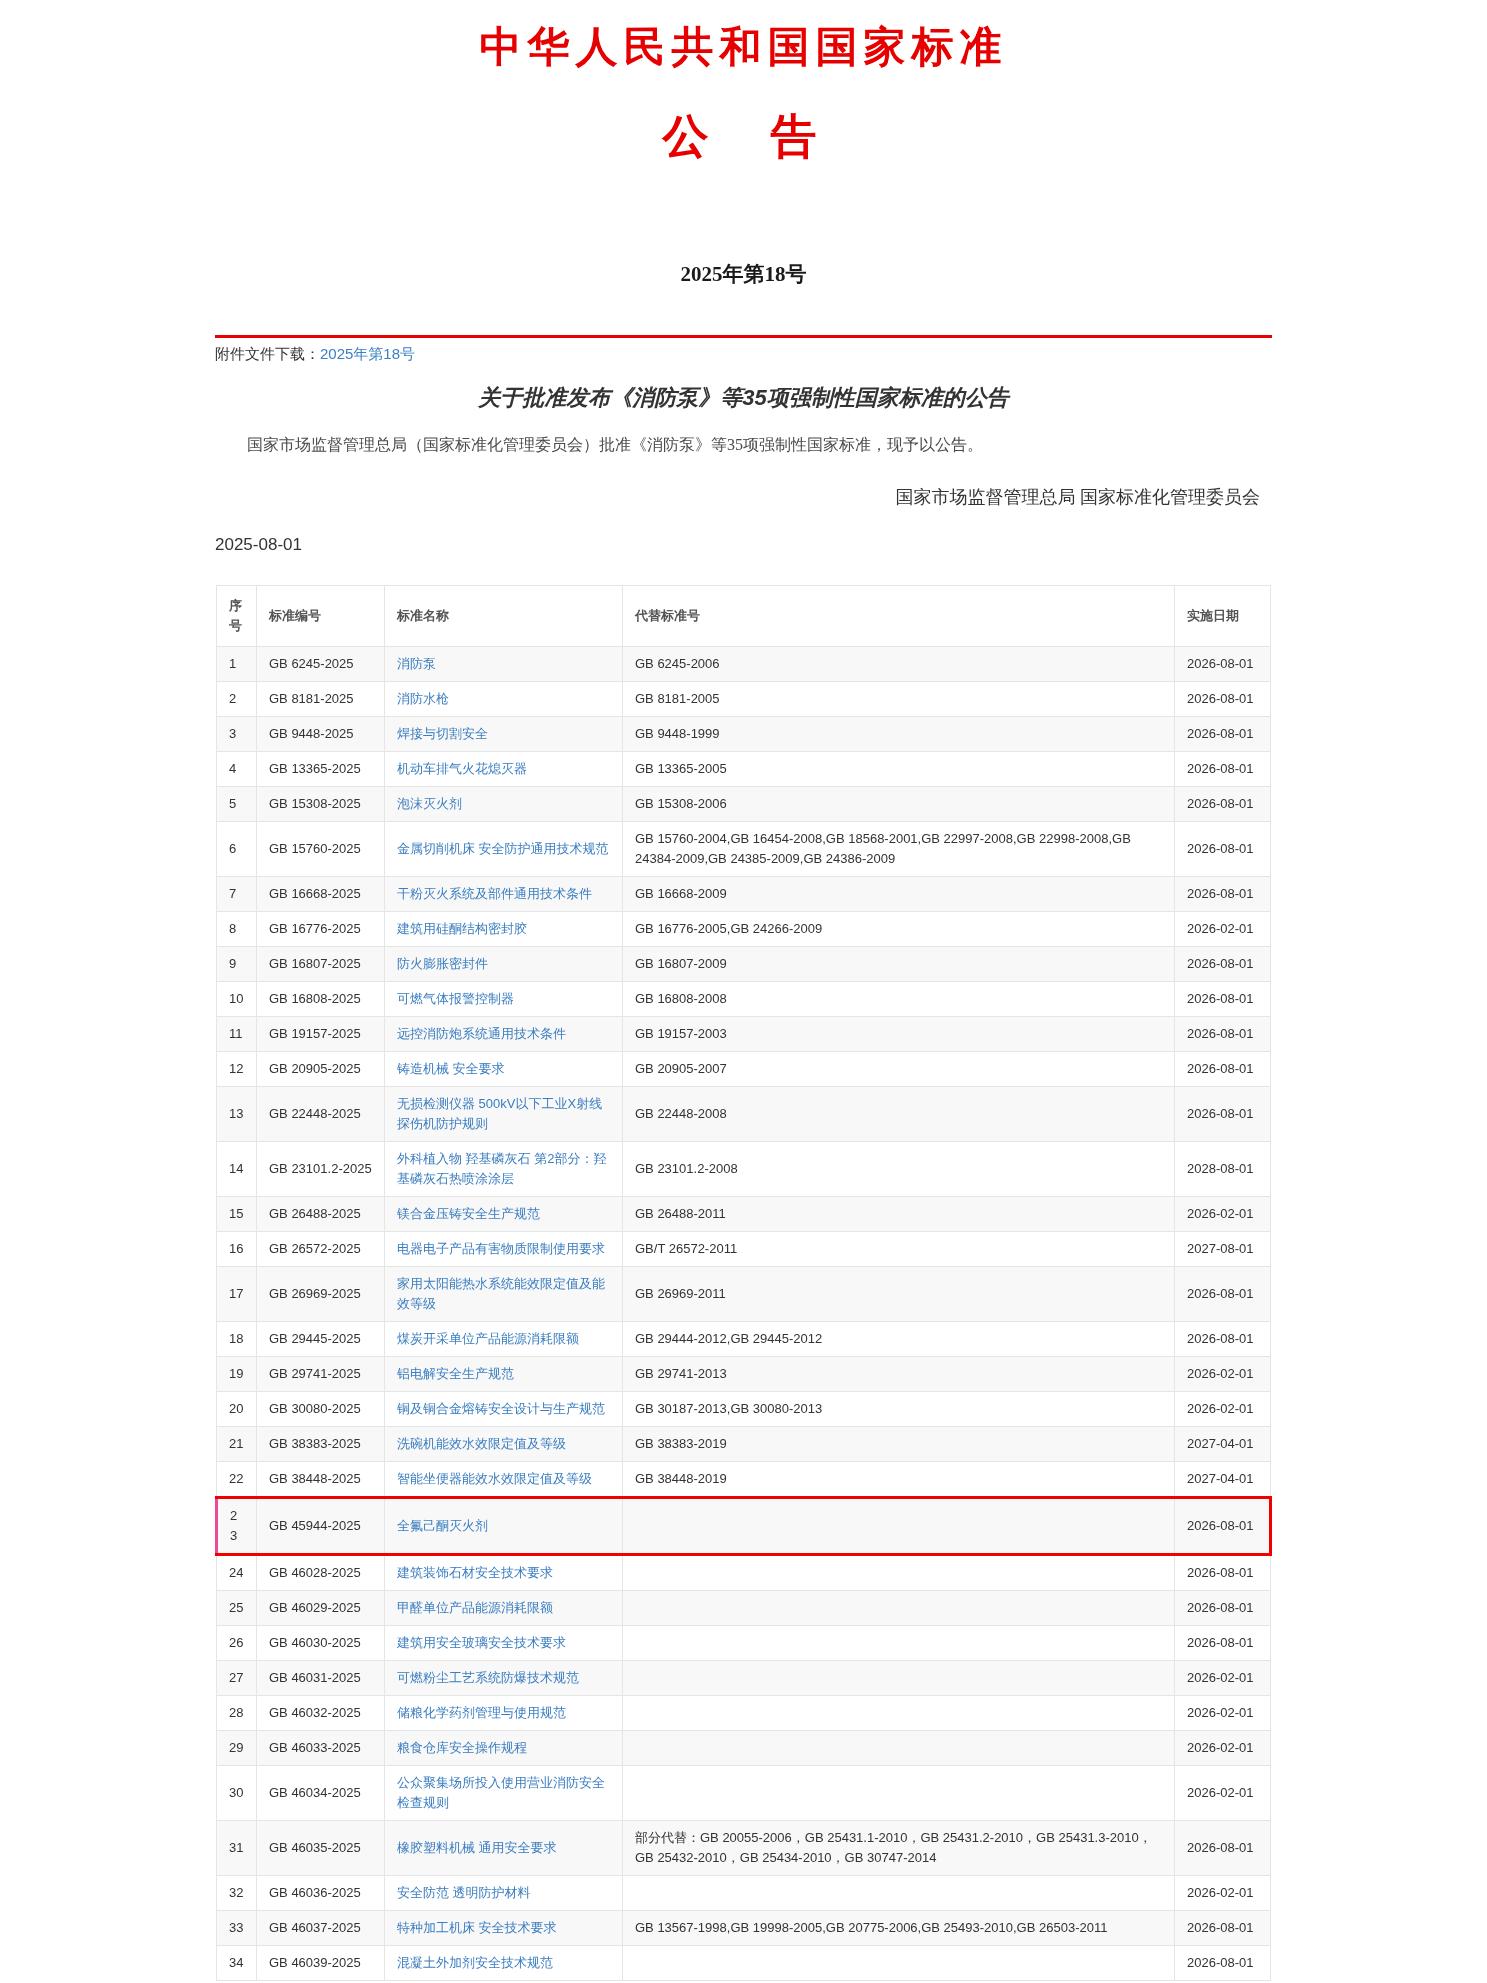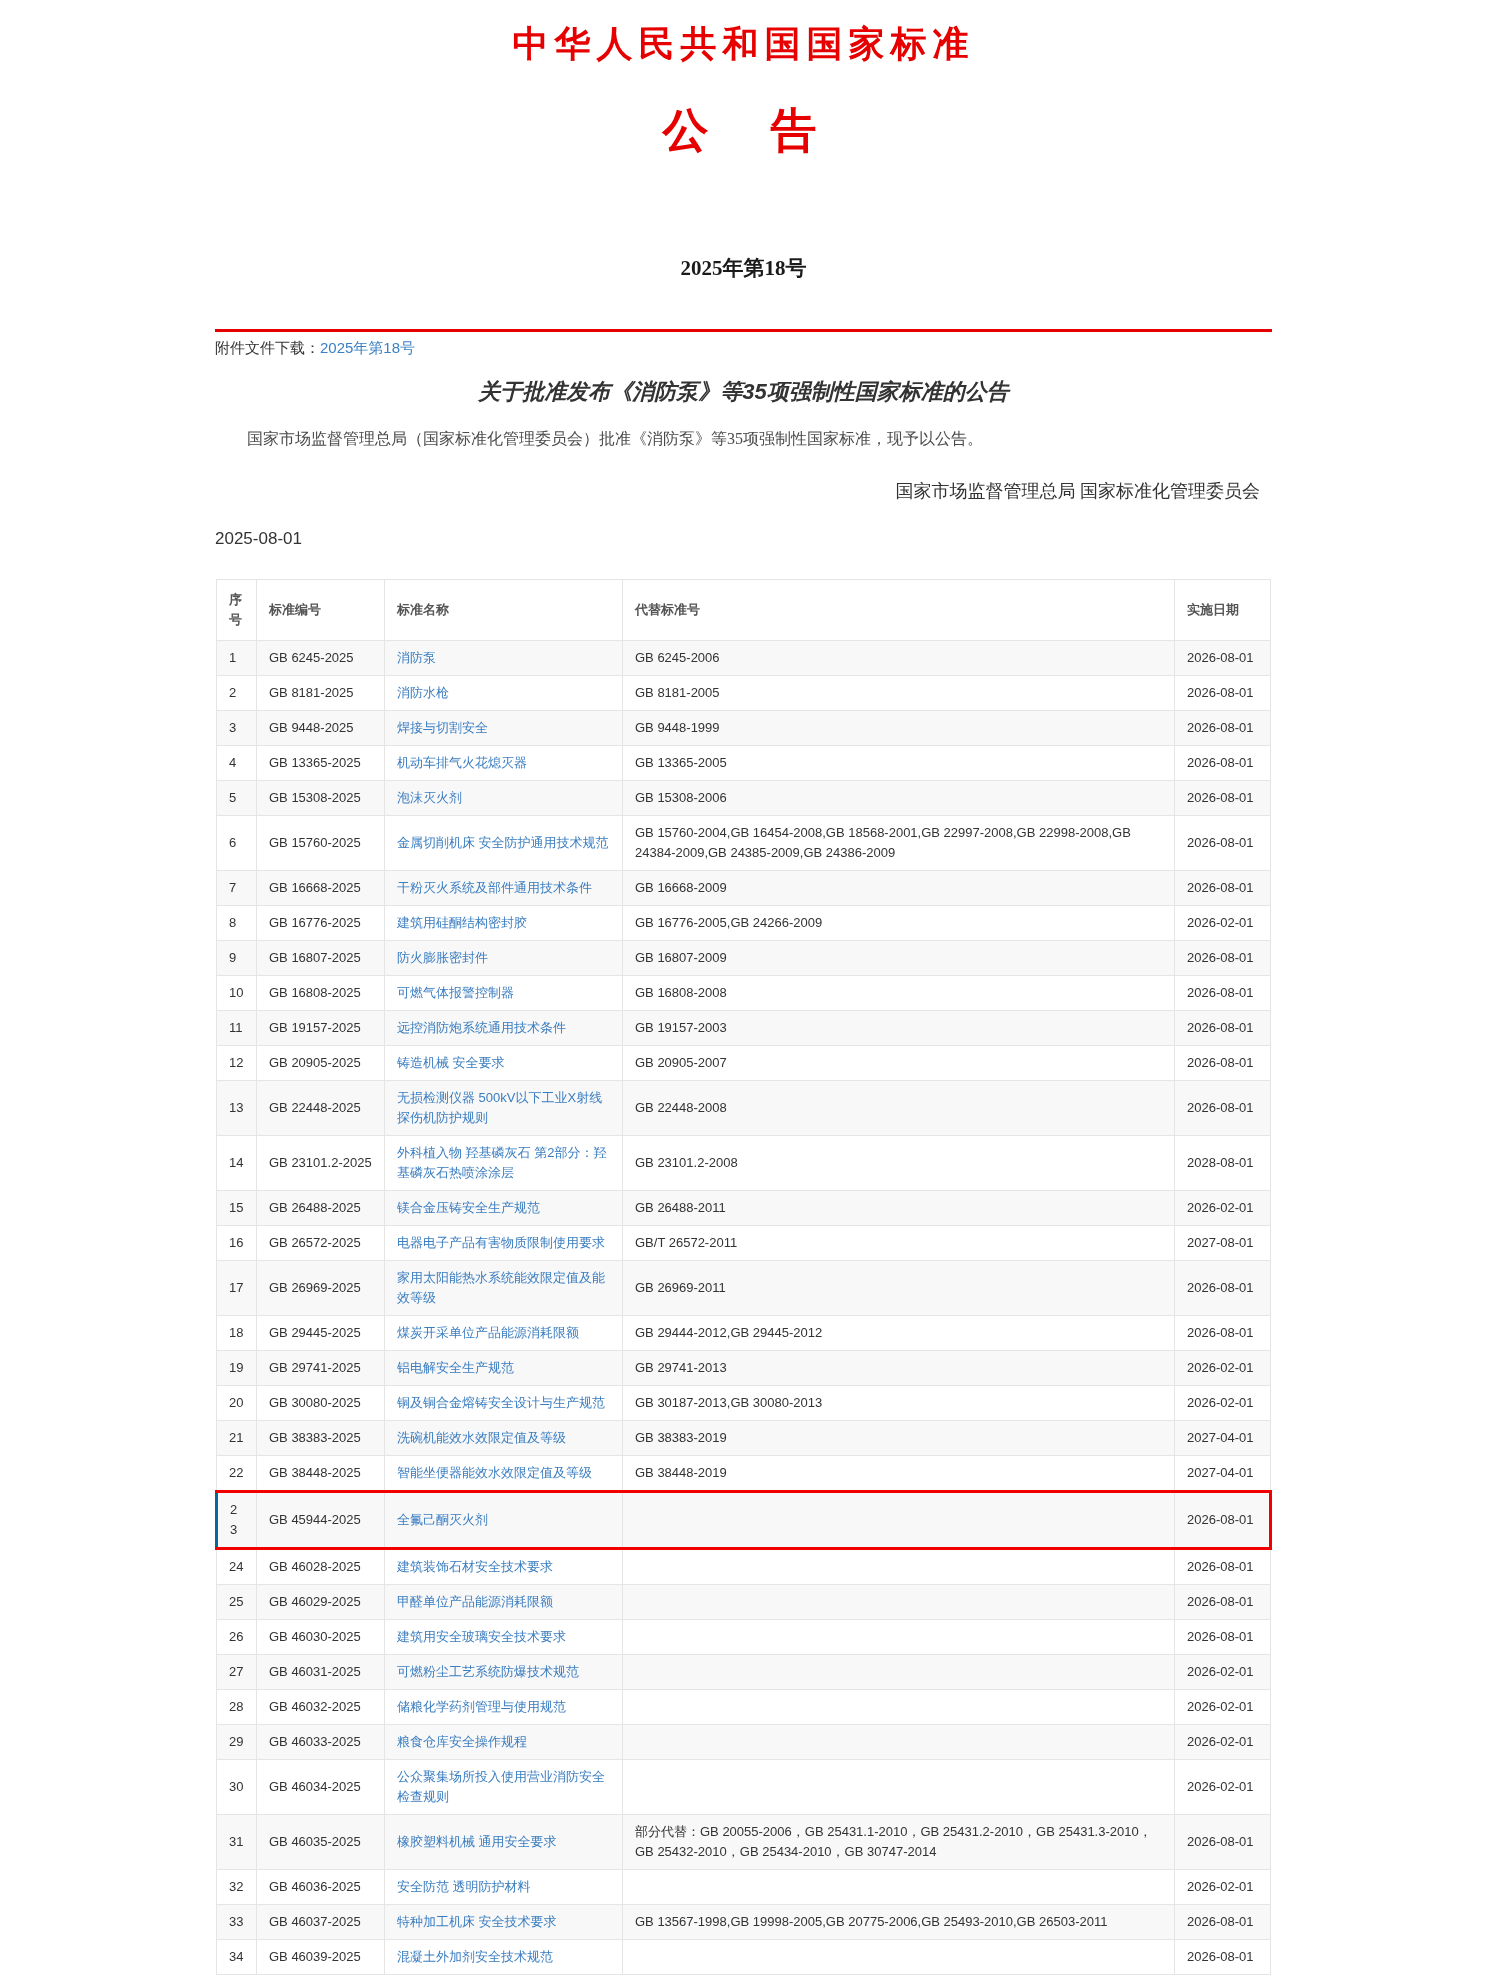--- a/index.html
+++ b/index.html
@@ -11,21 +11,21 @@
     color: #333;
     position: relative;
   }
   .wrapper { width: 1057px; margin: 0 auto; padding-top: 18px; }
 
   
   .main-title {
     font-family: "Liberation Serif", "DejaVu Serif", serif;
     font-weight: bold;
     color: #e60000;
-    font-size: 36px;
+    font-size: 42px;
     letter-spacing: 6px;
     text-align: center;
     line-height: 1;
     padding-top: 8px;
   }
   .sub-title {
     font-family: "Liberation Serif", "DejaVu Serif", serif;
     font-weight: bold;
     color: #e60000;
     font-size: 46px;
@@ -130,21 +130,21 @@
   .col-repl  { width: auto; }
   .col-date  { width: 96px; }
   td.c-no { text-align: center; padding-left: 4px; padding-right: 4px; }
   td.c-name a {
     color: #3a7dc0;
     text-decoration: none;
     cursor: pointer;
   }
   
   tr.hl td { border-top: 3px solid #f20000; border-bottom: 3px solid #f20000; }
-  tr.hl td:first-child { border-left: 3px solid #0369a1; }
+  tr.hl td:first-child { border-left: 3px solid #ec4899; }
   tr.hl td:last-child  { border-right: 3px solid #f20000; }
 </style>
 </head>
 <body>
 
 <div class="wrapper">
 
   <h1 class="main-title">中华人民共和国国家标准</h1>
 
   <h2 class="sub-title">公　告</h2>

